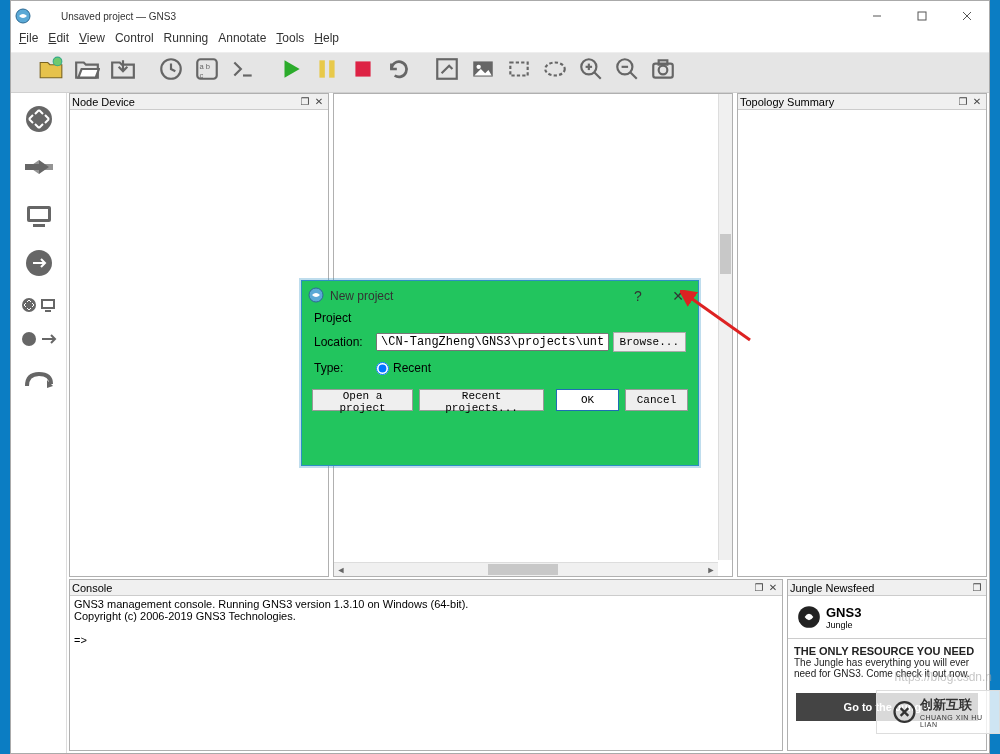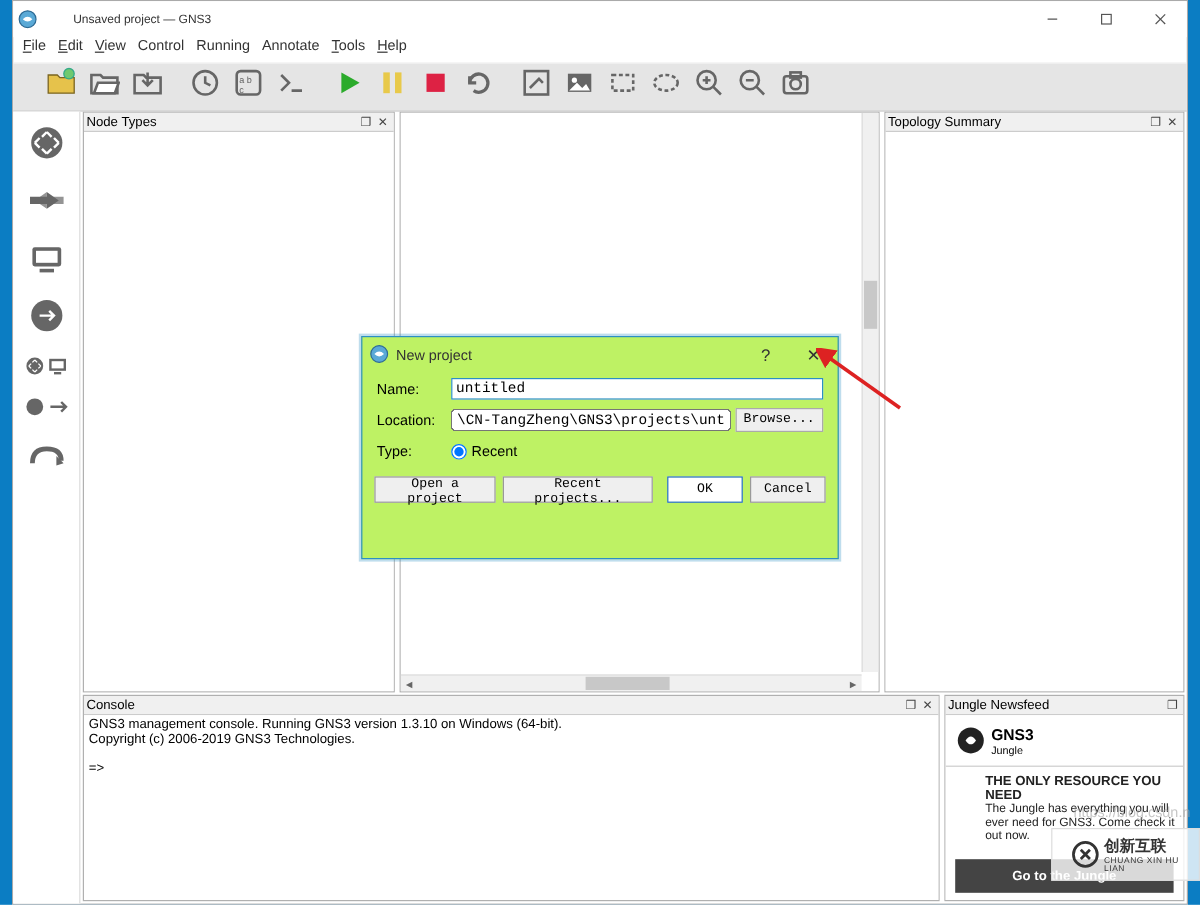--- a/index.html
+++ b/index.html
@@ -34,25 +34,25 @@
 .bscroll { position:absolute; left:0; right:14px; bottom:0; height:14px; background:#f0f0f0; border-top:1px solid #ddd; display:flex; align-items:center; }
 .bscroll .thumb { position:absolute; top:1px; bottom:1px; left:40%; width:70px; background:#c8c8c8; }
 .bscroll .arrow { position:absolute; top:0; bottom:0; width:14px; display:flex; align-items:center; justify-content:center; font-size:9px; color:#666;}
 .topology { width:250px; margin:0 2px; }
 .main-bottom { height:176px; display:flex; }
 .console { flex:1; margin:2px; font-family: "Consolas","Courier New",monospace; font-size:11px; }
 .console .panel-body { padding:2px 4px; white-space:pre; }
 .jungle { width:200px; margin:2px; }
 .jungle .panel-body { background:#fff; padding:0; }
 .jungle-logo { display:flex; align-items:center; gap:4px; padding:8px; border-bottom:1px solid #ccc;}
-.jungle-text { padding:6px; font-size:10px; color:#222;margin-left:27px;}
+.jungle-text { padding:6px; font-size:10px; color:#222;}
 .jungle-text b { font-size:11px; }
 .jungle-btn { margin:8px; padding:8px; text-align:center; background:#444; color:#fff; font-size:11px; font-weight:bold;}
 
-.dialog { position:absolute; left:301px; top:280px; width:398px; height:186px; background:#bef264; border:1px solid #2c8fc4; box-shadow:0 0 0 2px rgba(44,143,196,0.3); }
+.dialog { position:absolute; left:301px; top:280px; width:398px; height:186px; background:#22c55e; border:1px solid #2c8fc4; box-shadow:0 0 0 2px rgba(44,143,196,0.3); }
 .dlg-title { height:30px; display:flex; align-items:center; padding-left:6px; font-size:12px; color:#333; }
 .dlg-title .spacer { flex:1; }
 .dlg-title .dbtn { width:40px; text-align:center; font-size:14px;}
 .dlg-body { padding:0 12px; font-size:12px; }
 .group-label { font-size:12px; padding-bottom:4px; }
 .form-row { display:flex; align-items:center; height:26px; }
 .form-row label { width:62px; font-size:12px; }
 .form-row input[type=text] { flex:1; font-size:12px; height:18px; padding:0 3px; font-family: "Consolas","Courier New",monospace; }
 .form-row .browse { margin-left:4px; font-size:11px; height:20px; padding:0 6px; font-family: "Consolas","Courier New",monospace; background:#efefef; border:1px solid #aaa;}
 .form-row input.name-input { border:1px solid #2c8fc4; }
@@ -268,21 +268,21 @@
             <path d="M8 22 Q8 10 20 10 Q32 10 32 20" stroke="#666" stroke-width="4" fill="none"></path>
             <path d="M28 16 L34 22 L28 24 Z" fill="#666"></path>
           </svg>
         </div>
     </div>
 
     <div class="main">
       <div class="main-top">
         <div class="panel node-types">
           <div class="panel-head">
-            <span class="ptitle">Node Types</span>
+            <span class="ptitle">Node Device</span>
             <span class="pbtn">❐</span>
             <span class="pbtn">✕</span>
           </div>
           <div class="panel-body"></div>
         </div>
 
         <div class="panel canvas">
           <div class="panel-body">
             <div class="rscroll">
                 <div class="thumb"></div>
@@ -353,24 +353,21 @@
           <circle cx="8" cy="8" r="7" fill="#5aa9d6" stroke="#2d6a94"></circle>
           <path d="M4 8 Q8 4 12 8 Q8 12 4 8" fill="#fff"></path>
         </svg>
     </span>
     <span>New project</span>
     <span class="spacer"></span>
     <span class="dbtn">?</span>
     <span class="dbtn">✕</span>
   </div>
   <div class="dlg-body">
-    <div class="form-row">
-      <label>Name:</label>
-      <input type="text" class="name-input" value="untitled" style="">
-    </div>
+    <div class="group-label">Project</div>
     <div class="form-row">
       <label>Location:</label>
       <input type="text" value="\CN-TangZheng\GNS3\projects\untitled" style="">
       <button class="browse">Browse...</button>
     </div>
     <div class="form-row">
       <label>Type:</label>
       <span class="radio">
         <input type="radio" checked="" style="">
         <span>Recent</span>

